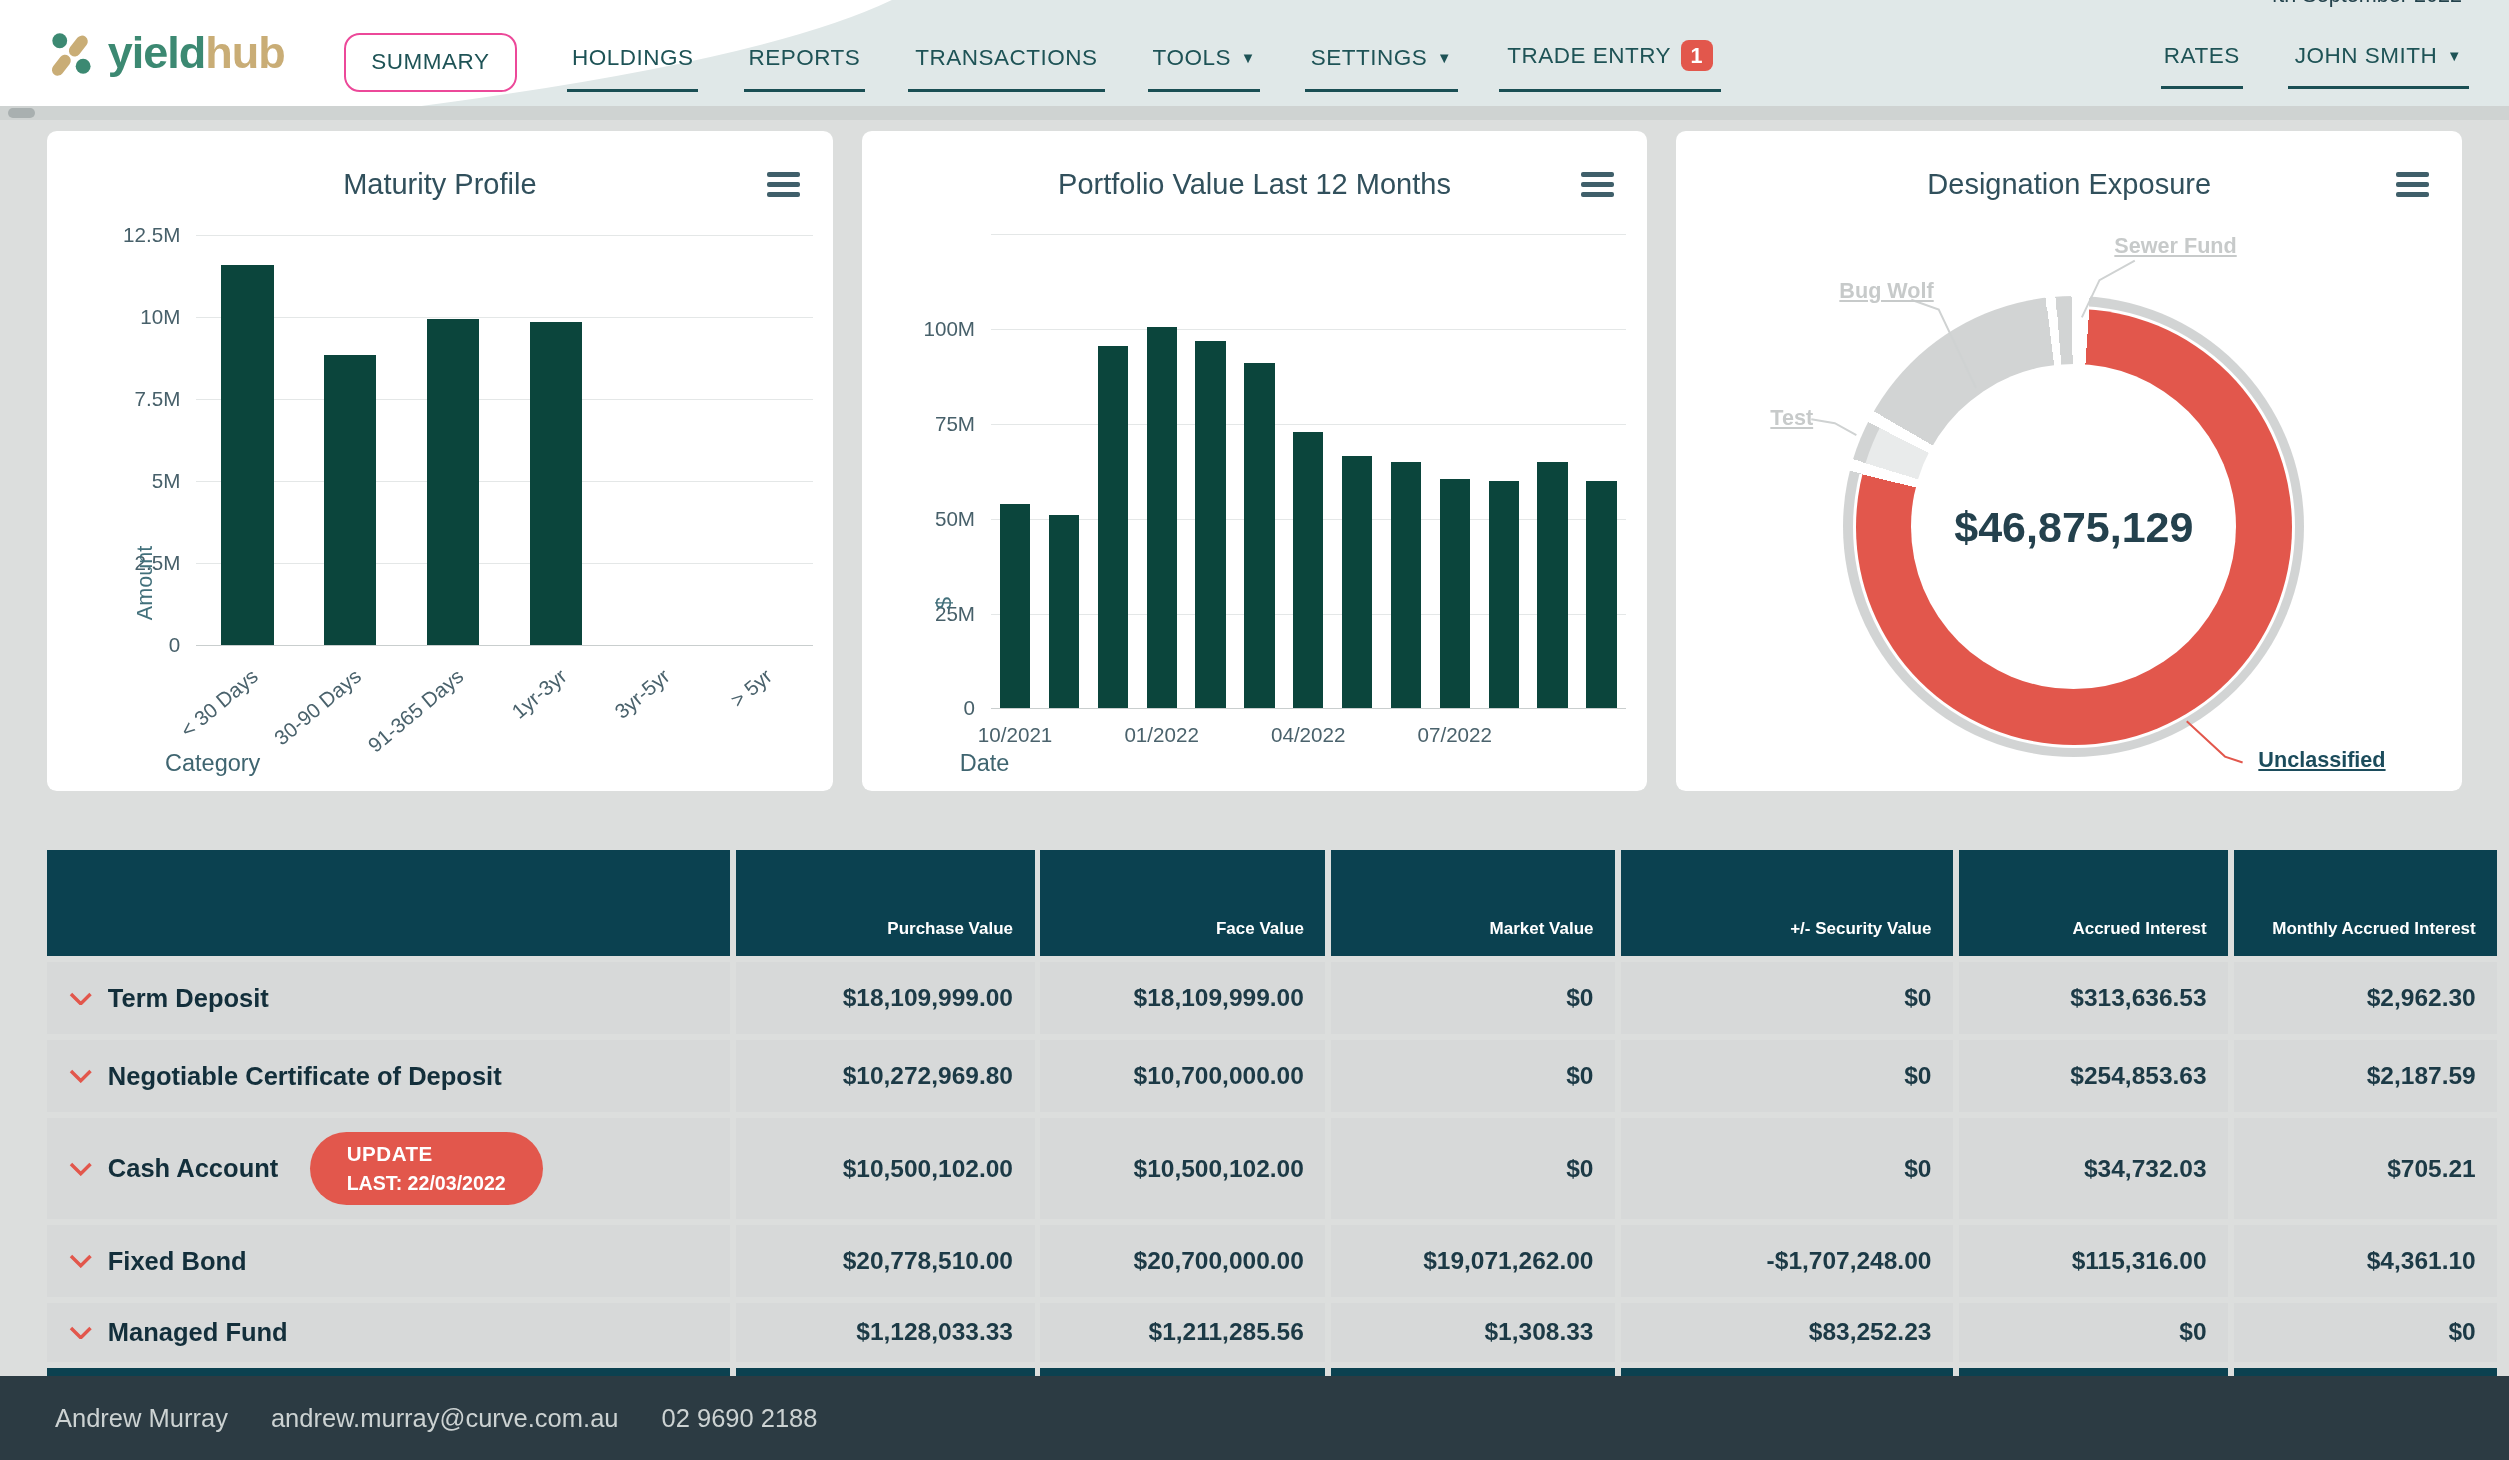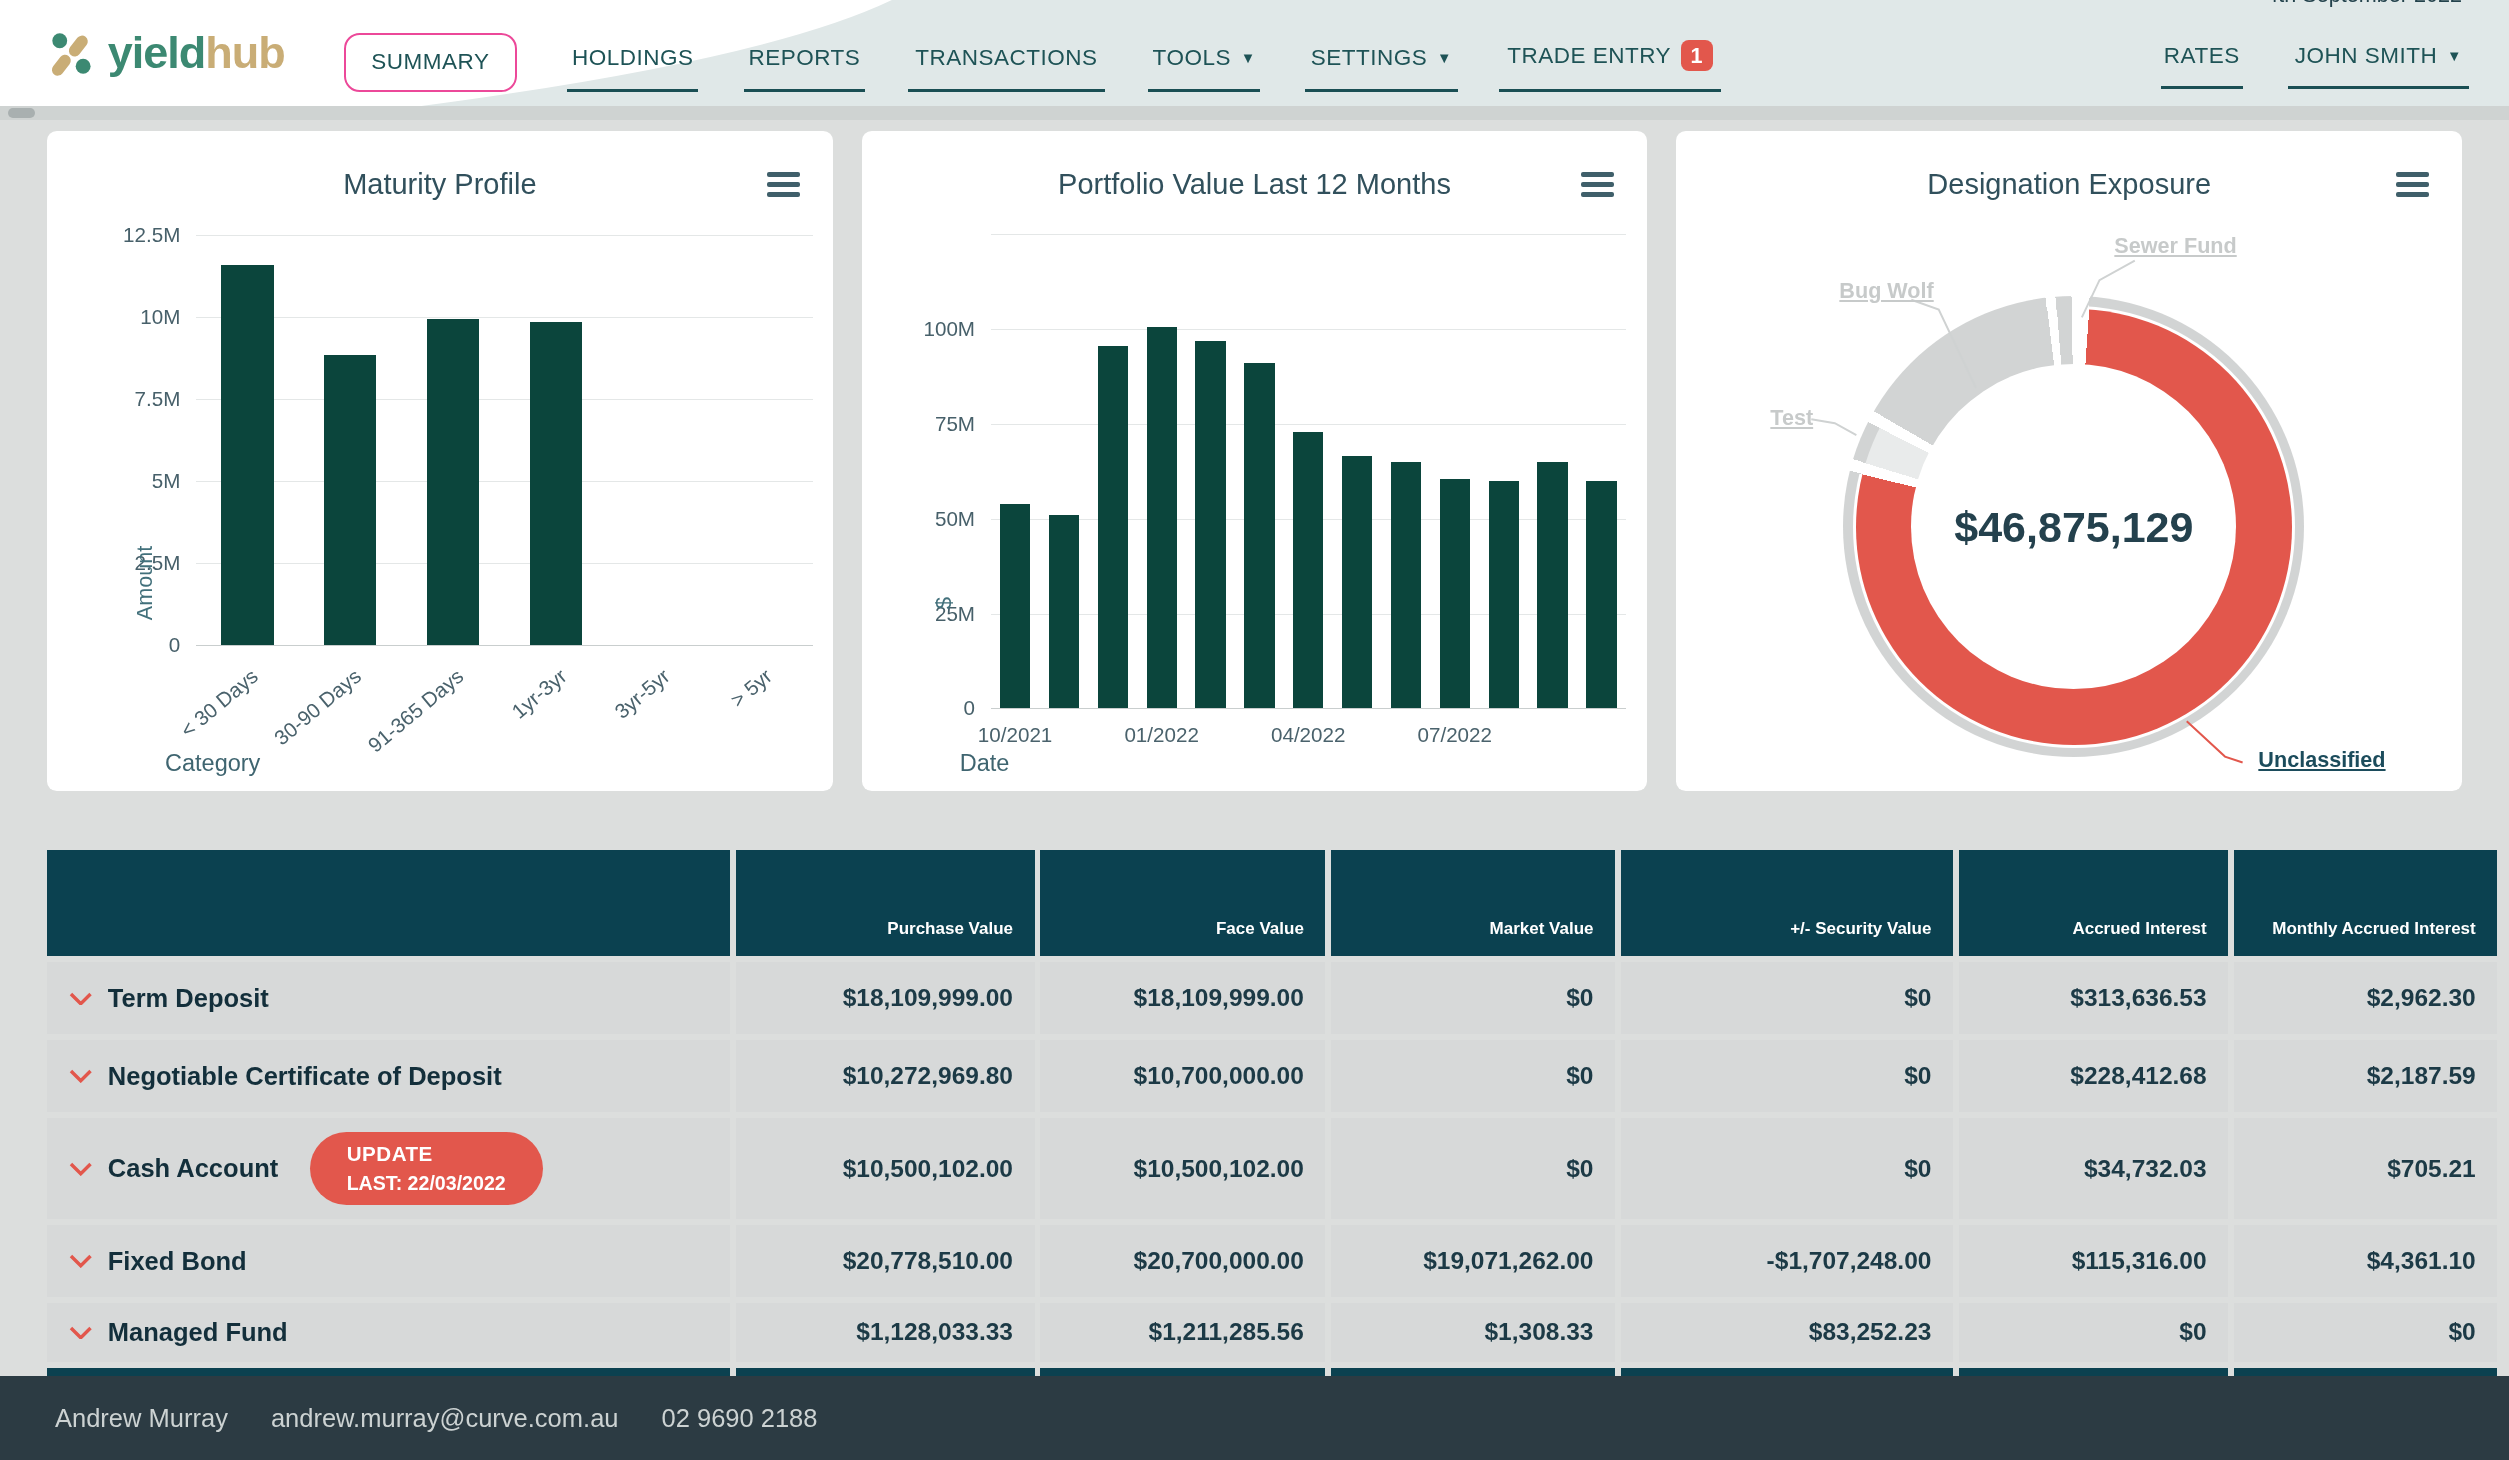--- a/index.html
+++ b/index.html
@@ -340,21 +340,21 @@
     <div class="td label-cell" style="height: 72px;">
       <svg width="23.5" height="13.7" viewBox="0 0 24 14" class="chev">
         <polyline points="2,2 12,12 22,2" fill="none" stroke="#e2574c" stroke-width="3.5"></polyline>
       </svg>
       <span>Negotiable Certificate of Deposit</span>
     </div>
     <div class="td" style="height: 72px;">$10,272,969.80</div>
     <div class="td" style="height: 72px;">$10,700,000.00</div>
     <div class="td" style="height: 72px;">$0</div>
     <div class="td" style="height: 72px;">$0</div>
-    <div class="td" style="height: 72px;">$228,412.68</div>
+    <div class="td" style="height: 72px;">$254,853.63</div>
     <div class="td" style="height: 72px;">$2,187.59</div>
     <div class="td label-cell" style="height: 101px;">
       <svg width="23.5" height="13.7" viewBox="0 0 24 14" class="chev">
         <polyline points="2,2 12,12 22,2" fill="none" stroke="#e2574c" stroke-width="3.5"></polyline>
       </svg>
       <span>Cash Account</span>
       <div class="update-pill">
         <div class="l1">UPDATE</div>
         <div class="l2">LAST: 22/03/2022</div>
       </div>

